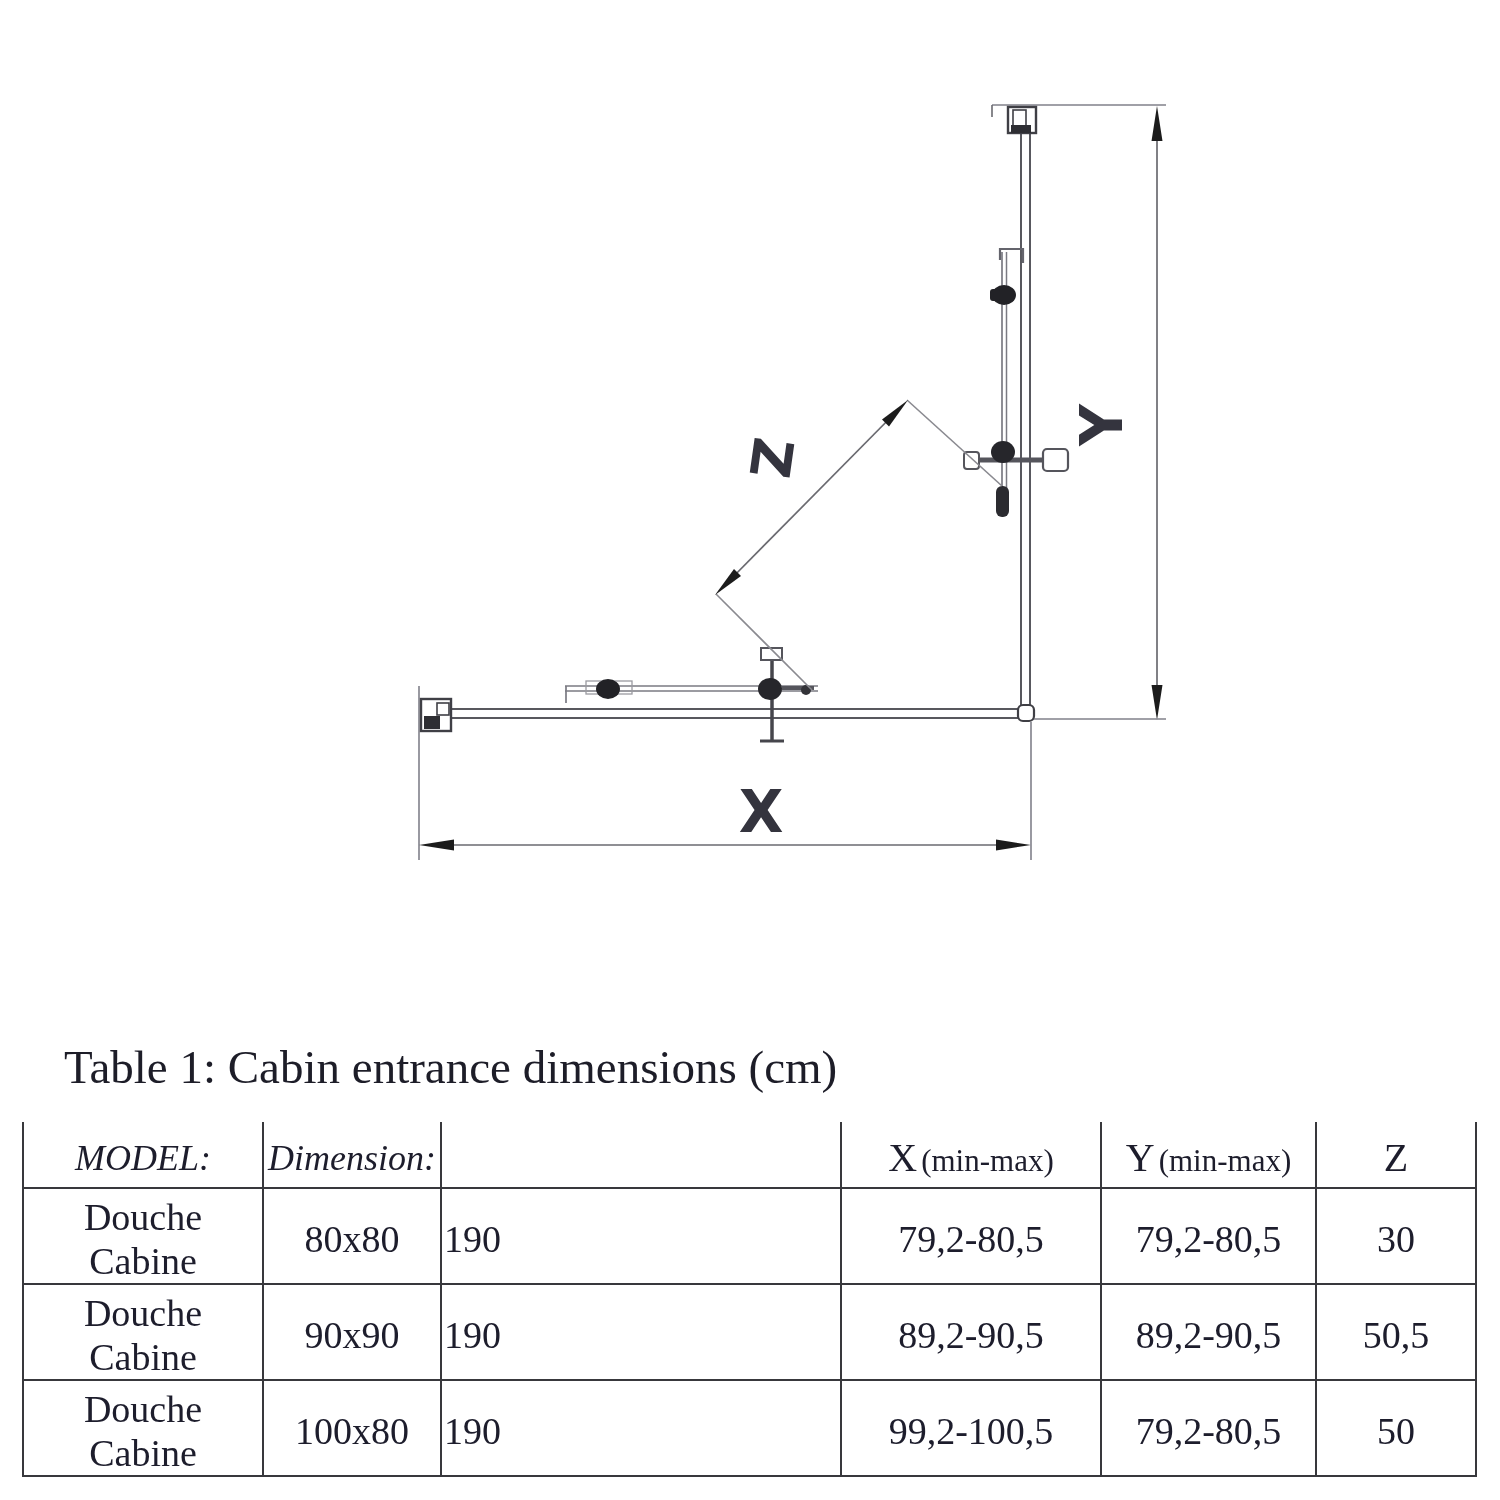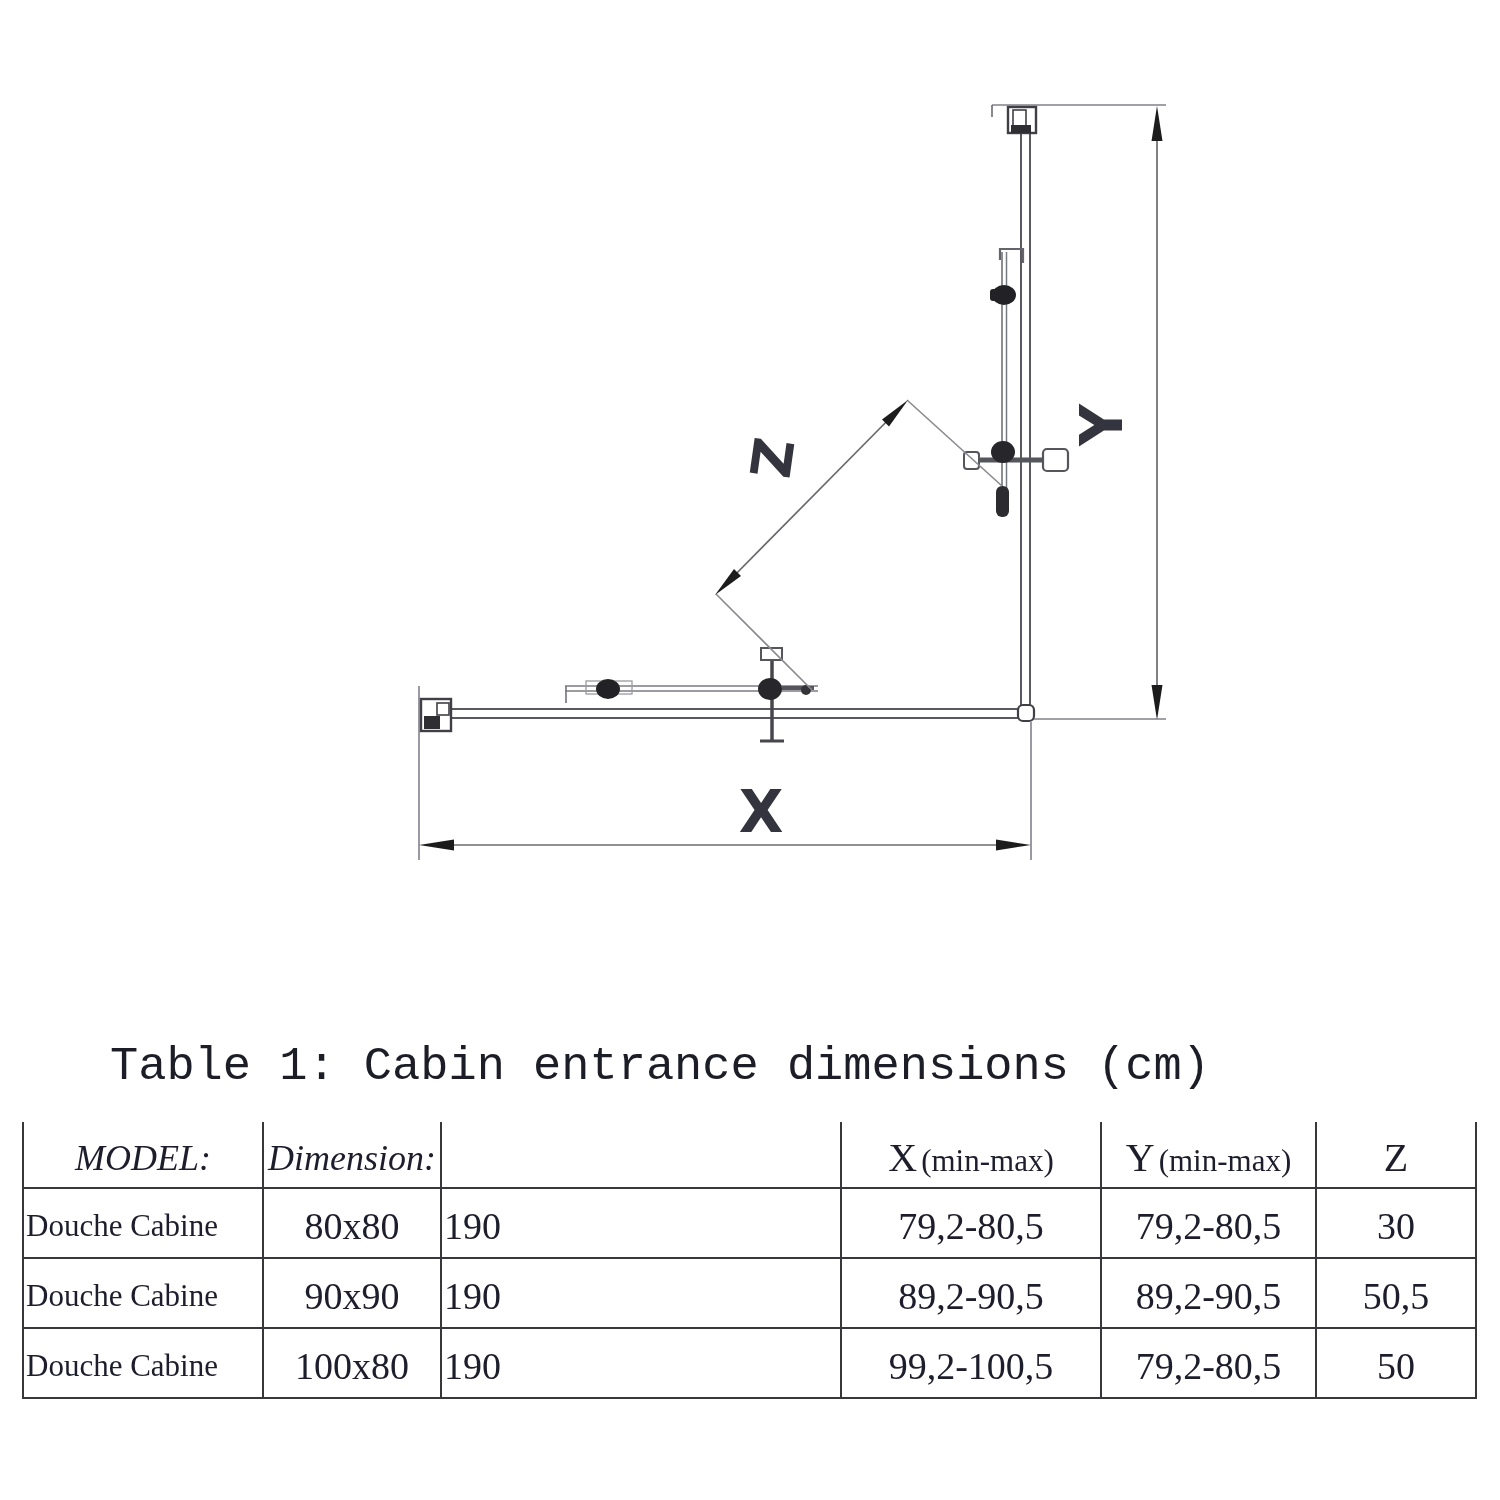--- a/index.html
+++ b/index.html
@@ -1,33 +1,33 @@
 <!DOCTYPE html>
 <html><head>
 <meta charset="utf-8">
 <style>
   html,body{margin:0;padding:0;background:#ffffff;}
   body{position:relative;width:1500px;height:1500px;overflow:hidden;
        font-family:"Liberation Serif", serif;}
   .diagram{position:absolute;left:0;top:0;}
   .dim-label{font-family:"DejaVu Sans", sans-serif;font-weight:bold;}
   .caption{position:absolute;left:64px;top:1040px;font-size:47px;color:#1d1d28;
-           font-family:Liberation Mono, monospace;white-space:nowrap;margin-left:46px;}
+           font-family:Liberation Serif, serif;white-space:nowrap;}
   table.spec{position:absolute;left:22px;top:1122px;width:1453px;
              border-collapse:collapse;table-layout:fixed;color:#1d1d2c;}
   table.spec td, table.spec th{border-left:2px solid #38383c;vertical-align:middle;
              font-weight:normal;padding:6px 2px 0 2px;overflow:hidden;}
   table.spec td:last-child, table.spec th:last-child{border-right:2px solid #38383c;}
   table.spec tr{border-bottom:2px solid #38383c;}
   tr.hdr{height:66px;}
   tr.datarow{height:70px;}
   .th-txt{font-size:36px;font-style:italic;}
   .rng-main{font-size:40px;}
   .rng-sub{font-size:31px;}
-  td.c-model{text-align:left;font-size:31px;padding-right:2px;margin-left:45px;}
+  td.c-model{text-align:center;font-size:38px;padding-right:2px;margin-left:45px;}
   td.c-dim, td.c-x, td.c-y, td.c-z{text-align:center;font-size:38px;}
   td.c-h{text-align:left;font-size:38px;padding-left:180px;}
   th{text-align:center;}
 </style>
 </head>
 <body>
 
 <svg class="diagram" width="1500" height="1010" viewBox="0 0 1500 1010" xmlns="http://www.w3.org/2000/svg">
 
   <g stroke="#58585e" stroke-width="2" fill="none">

